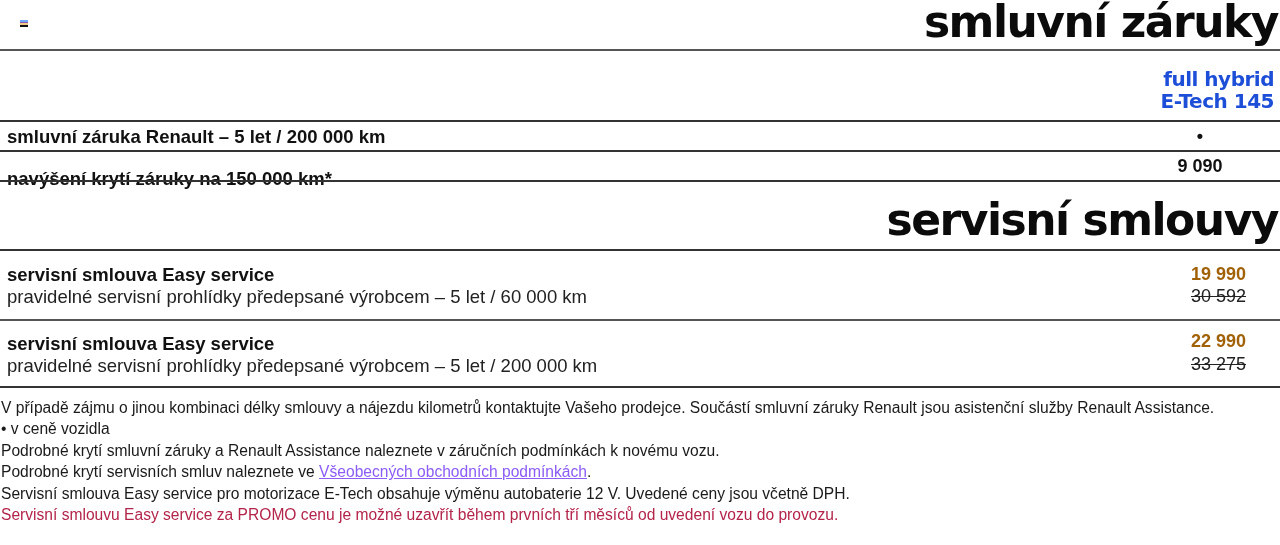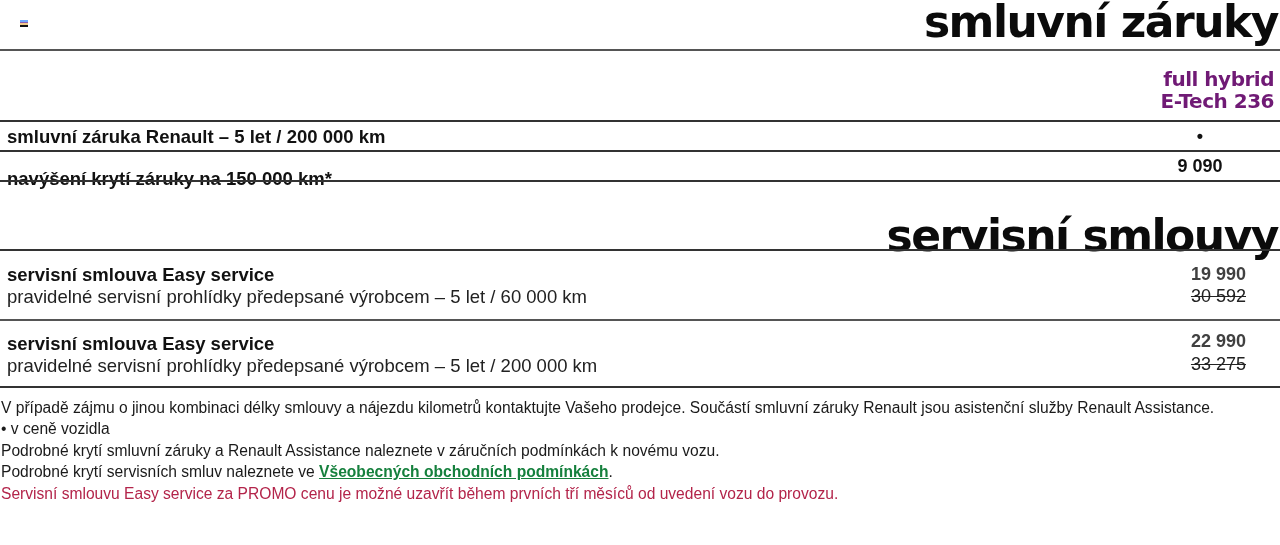--- a/index.html
+++ b/index.html
@@ -19,34 +19,34 @@
       right: 2px;
       font-family: "DejaVu Sans", sans-serif;
       font-weight: bold;
       font-size: 44px;
       letter-spacing: -1.5px;
       color: #0b0b0b;
       line-height: 1;
       white-space: nowrap;
     }
     .title1 { top: 0px; }
-    .title2 { top: 214px; }
+    .title2 { top: 198px; }
 
     .hr { left: 0; width: 1280px; background: #3a3a3a; }
     .hr.thick { height: 2px; background: #555; }
     .hr.thin { height: 1.5px; background: #333; }
 
     .col-head {
       right: 6px; top: 68px;
       text-align: right;
       font-weight: bold;
       font-size: 20px;
       line-height: 22px;
       letter-spacing: -0.5px;
-      color: #701a75;
+      color: #1d4ed8;
     }
 
     .row-label {
       left: 7px;
       font-family: "Liberation Sans", sans-serif;
       font-weight: bold;
       font-size: 18.5px;
       color: #111;
       white-space: nowrap;
     }
@@ -75,59 +75,59 @@
       color: #222;
       white-space: nowrap;
     }
     .price-promo {
       right: 34px;
       width: 80px;
       text-align: right;
       font-family: "Liberation Sans", sans-serif;
       font-weight: bold;
       font-size: 18px;
-      color: #404040;
+      color: #a16207;
     }
     .price-old {
       right: 34px;
       width: 80px;
       text-align: right;
       font-family: "Liberation Sans", sans-serif;
       font-size: 18px;
       color: #222;
       text-decoration: line-through;
     }
 
     .notes {
       left: 1px; top: 397px;
       font-family: "Liberation Sans", sans-serif;
       font-size: 15.6px;
       line-height: 21.4px;
       color: #1a1a1a;
       white-space: nowrap;
     }
-    .notes .link { font-weight: bold; text-decoration: underline; color: #15803d; }
+    .notes .link { font-weight: normal; text-decoration: underline; color: #8b5cf6; }
     .notes .promo { color: #b3244a; }
   </style>
 </head>
 <body>
 
 <div class="abs flag">
   <span class="c1"></span>
     <span class="c2"></span>
     <span class="c3"></span>
     <span class="c4"></span>
 </div>
 
 <div class="abs big-title title1">smluvní záruky</div>
 <div class="abs hr thick" style="top:49px;"></div>
 
 <div class="abs col-head">
   <div>full hybrid</div>
-  <div>E-Tech 236</div>
+  <div>E-Tech 145</div>
 </div>
 
 <div class="abs hr thin" style="top:120px;"></div>
 
 <div class="abs row-label" style="top:126px;">smluvní záruka Renault – 5 let / 200 000 km</div>
 <div class="abs row-value" style="top:126px;">•</div>
 <div class="abs hr thin" style="top:150px;"></div>
 
 <div class="abs row-label" style="top:168px;">navýšení krytí záruky na 150 000 km*</div>
 <div class="abs row-value" style="top:156px;">9 090</div>
@@ -146,14 +146,15 @@
 <div class="abs svc-sub" style="top:355px;">pravidelné servisní prohlídky předepsané výrobcem –  5 let / 200 000 km</div>
 <div class="abs price-promo" style="top:331px;">22 990</div>
 <div class="abs price-old" style="top:354px;">33 275</div>
 <div class="abs hr thin" style="top:386px;"></div>
 
 <div class="abs notes">
   <div>V případě zájmu o jinou kombinaci délky smlouvy a nájezdu kilometrů kontaktujte Vašeho prodejce. Součástí smluvní záruky Renault jsou asistenční služby Renault Assistance.</div>
   <div>• v ceně vozidla</div>
   <div>Podrobné krytí smluvní záruky a Renault Assistance naleznete v záručních podmínkách k novému vozu.</div>
   <div><span>Podrobné krytí servisních smluv naleznete ve </span><span class="link">Všeobecných obchodních podmínkách</span><span>.</span></div>
+  <div>Servisní smlouva Easy service pro motorizace E-Tech obsahuje výměnu autobaterie 12 V. Uvedené ceny jsou včetně DPH.</div>
   <div class="promo">Servisní smlouvu Easy service za PROMO cenu je možné uzavřít během prvních tří měsíců od uvedení vozu do provozu.</div>
 </div>
 
 </body></html>

